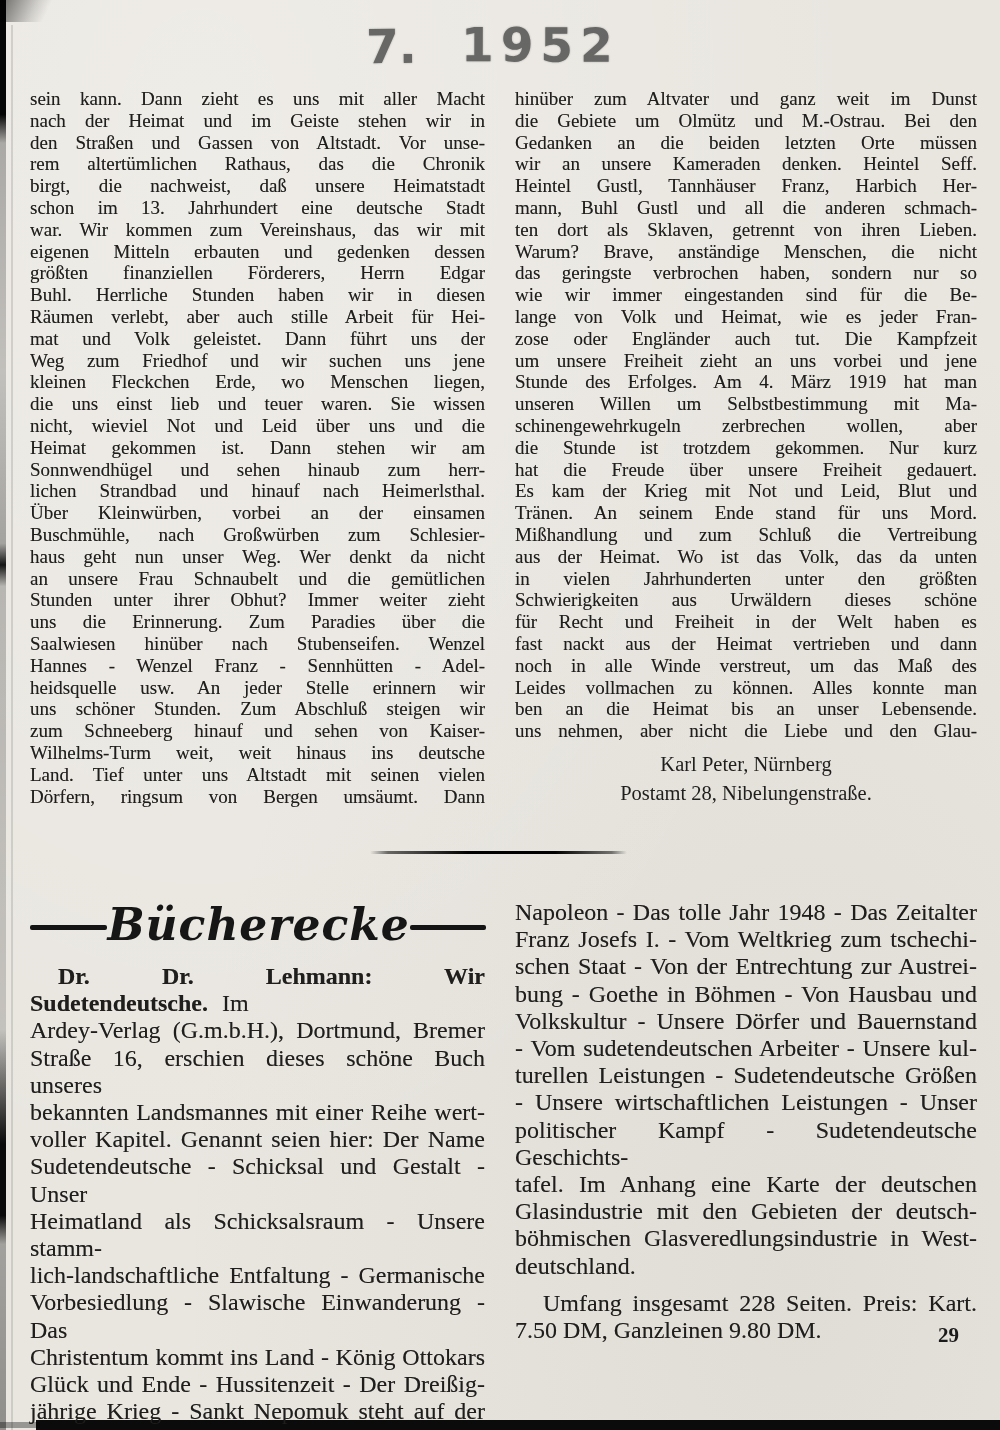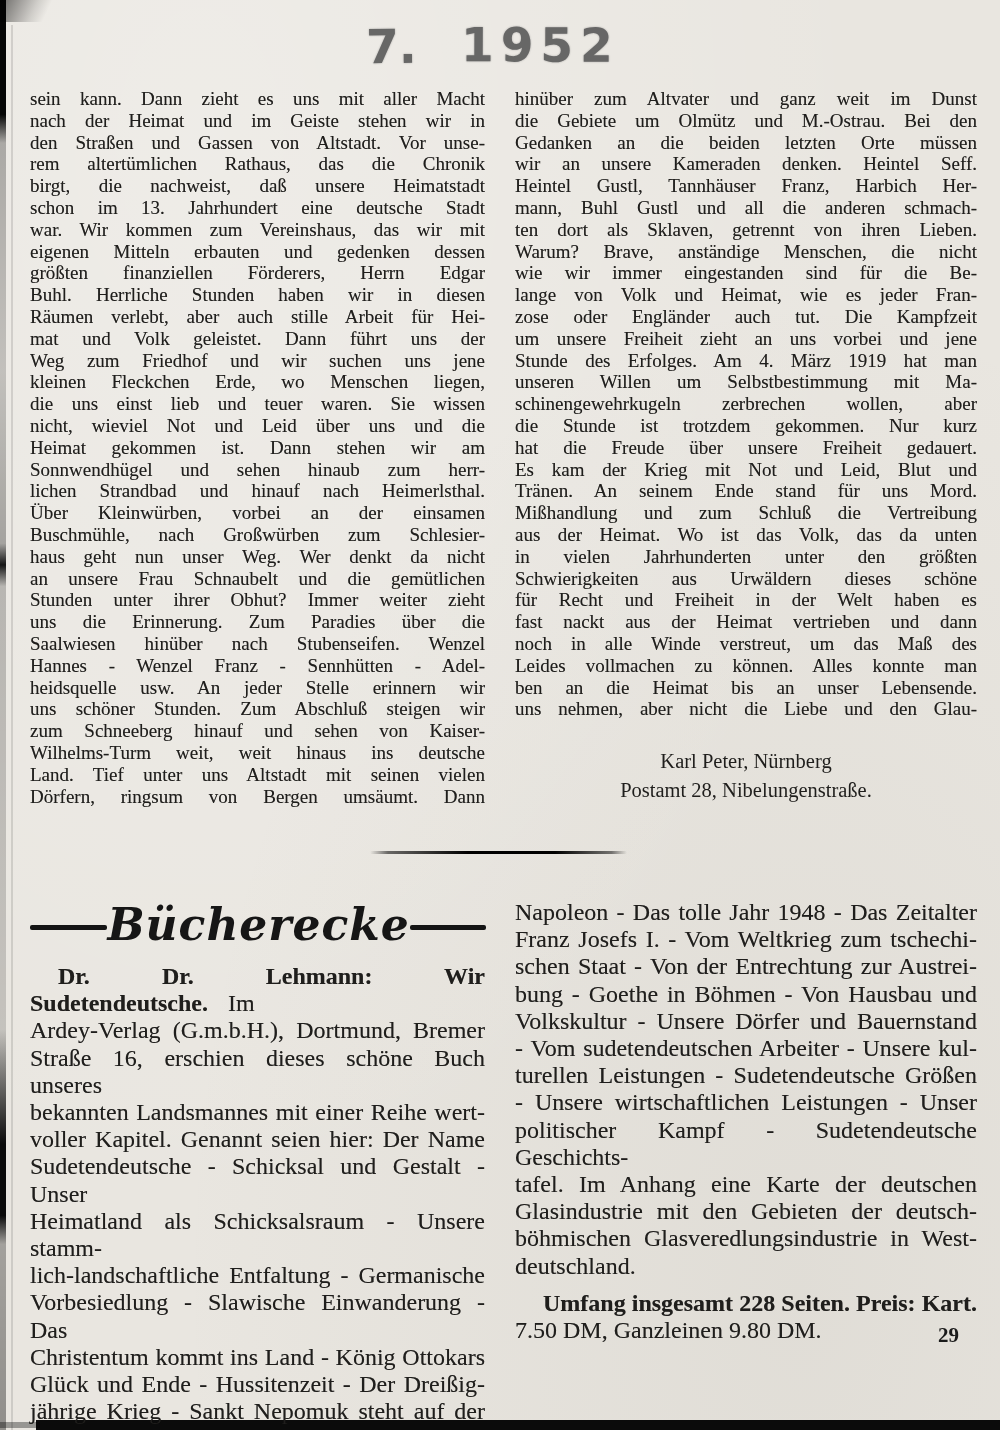--- a/index.html
+++ b/index.html
@@ -25,40 +25,40 @@
     font-family:"DejaVu Sans","Liberation Sans",sans-serif;font-weight:700;
     font-size:47px;color:#5c5c5c;transform:rotate(-.6deg);
     text-shadow:0 0 2px rgba(95,95,95,.55);opacity:.92;}
   .stamp .yr{letter-spacing:7px;transform:rotate(.8deg);}
   
   .col{position:absolute;font-size:19px;line-height:21.8px;}
   .col-a1{left:30px;top:88px;width:455px;}
   .col-a2{left:515px;top:88px;width:462px;}
   .tline{text-align:justify;text-align-last:justify;text-shadow:0 0 .5px rgba(10,10,10,.4);}
   .tline.pend{text-align-last:left;}
-  .tline.ind{text-indent:28px;font-weight:bold;}
-  .signature{margin-top:27px;text-align:center;font-size:20.5px;line-height:29px;}
+  .tline.ind{text-indent:28px;}
+  .signature{margin-top:8px;text-align:center;font-size:20.5px;line-height:29px;}
   
   .divider{position:absolute;left:370px;top:851px;width:257px;height:3px;border-radius:2px;
     background:linear-gradient(90deg,transparent 0%,rgba(0,0,0,.55) 7%,#000 38%,#000 72%,rgba(0,0,0,.5) 94%,transparent 100%);}
   
   .bhead{position:absolute;left:30px;top:896px;width:456px;height:62px;
     display:flex;align-items:center;}
   .hrule{height:5px;background:#141414;border-radius:2px;}
   .hrule.l{width:128px;}
   .hrule.r{width:126px;}
   .btitle{flex:1;text-align:center;font-family:"DejaVu Serif","Liberation Serif",serif;
     font-style:italic;font-weight:600;font-size:44px;letter-spacing:1px;color:#161616;
     transform:translateY(-3px);}
   .col-b{font-size:24px;line-height:27.2px;}
   .col-b1{left:30px;top:963px;width:455px;}
   .col-b2{left:515px;top:899px;width:462px;}
   .lead{text-indent:28px;}
   .lead .bold{font-weight:700;}
-  .lead .rest{margin-left:20px;}
+  .lead .rest{margin-left:14px;}
   .para2{margin-top:10px;}
   .pagenum{position:absolute;left:938px;top:1323px;font-weight:700;font-size:21px;color:#1b1b1b;}
 </style>
 </head>
 <body>
 
 <div class="page">
 
   <div class="edge-left"></div>
   <div class="edge-left2"></div>
@@ -110,20 +110,21 @@
   <div class="col col-a2">
     <div>
         <div class="tline">hinüber zum Altvater und ganz weit im Dunst</div>
         <div class="tline">die Gebiete um Olmütz und M.-Ostrau. Bei den</div>
         <div class="tline">Gedanken an die beiden letzten Orte müssen</div>
         <div class="tline">wir an unsere Kameraden denken. Heintel Seff.</div>
         <div class="tline">Heintel Gustl, Tannhäuser Franz, Harbich Her-</div>
         <div class="tline">mann, Buhl Gustl und all die anderen schmach-</div>
         <div class="tline">ten dort als Sklaven, getrennt von ihren Lieben.</div>
         <div class="tline">Warum? Brave, anständige Menschen, die nicht</div>
+        <div class="tline">das geringste verbrochen haben, sondern nur so</div>
         <div class="tline">wie wir immer eingestanden sind für die Be-</div>
         <div class="tline">lange von Volk und Heimat, wie es jeder Fran-</div>
         <div class="tline">zose oder Engländer auch tut. Die Kampfzeit</div>
         <div class="tline">um unsere Freiheit zieht an uns vorbei und jene</div>
         <div class="tline">Stunde des Erfolges. Am 4. März 1919 hat man</div>
         <div class="tline">unseren Willen um Selbstbestimmung mit Ma-</div>
         <div class="tline">schinengewehrkugeln zerbrechen wollen, aber</div>
         <div class="tline">die Stunde ist trotzdem gekommen. Nur kurz</div>
         <div class="tline">hat die Freude über unsere Freiheit gedauert.</div>
         <div class="tline">Es kam der Krieg mit Not und Leid, Blut und</div>

